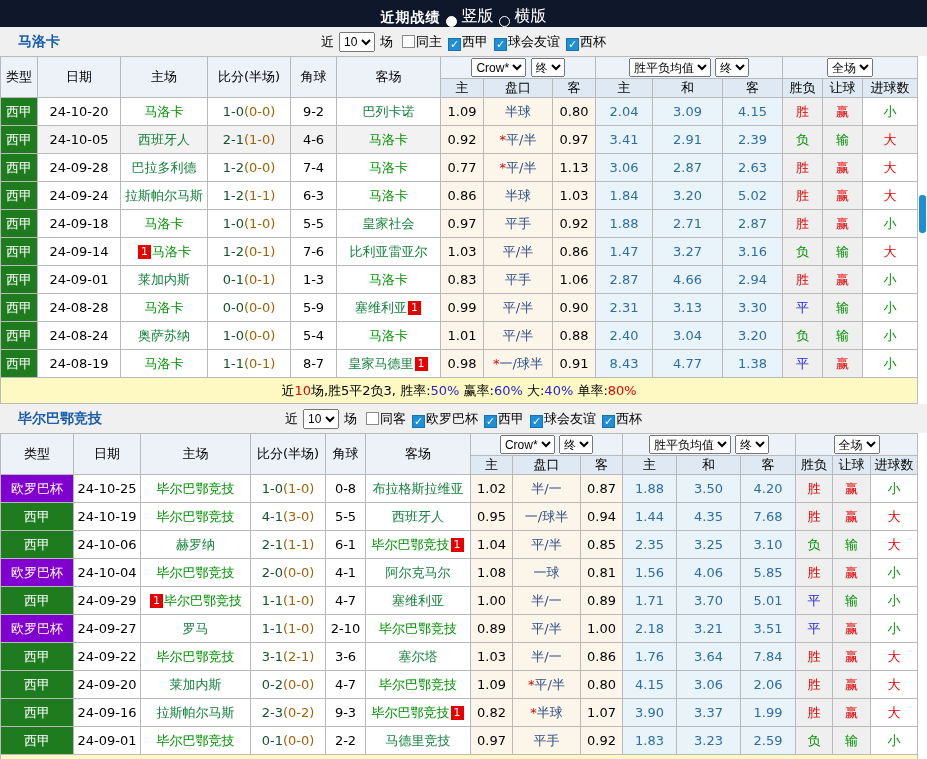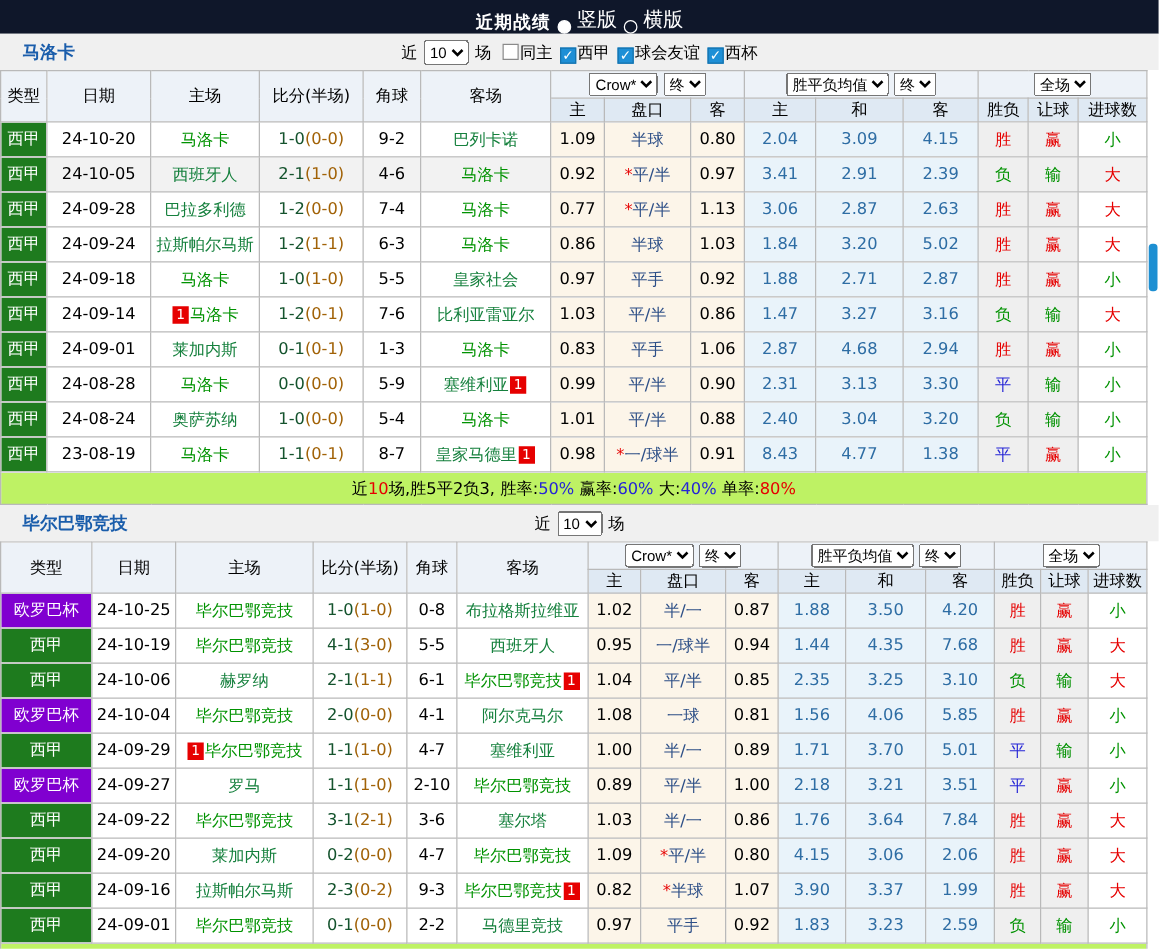--- a/index.html
+++ b/index.html
@@ -60,21 +60,21 @@
     line-height:14px; padding:0 3px; margin:0 1px; vertical-align:1px;
   }
   .sc { color:#14532d; }
   .hf { color:#a16207; }
   .hc { color:#2d4f87; }
   .star { color:#e60000; }
   .r { color:#e60000; }
   .g { color:#009200; }
   .b { color:#2525d6; }
   tr.hl td.plain { background:#f2f2f2; }
-  tr.summary td { height:26px; font-size:13px; background:#bef264; }
+  tr.summary td { height:26px; font-size:13px; background:#fef9c3; }
   .ck { color:#000; } .cr { color:#e60000; } .cbl { color:#2525d6; }
   
   .scroll-thumb {
     position:absolute; right:1px; top:195px; width:7px; height:38px;
     background:#1d8fd2; border-radius:3px;
   }
 </style>
 </head>
 <body>
 
@@ -267,21 +267,21 @@
         </td>
         <td class="plain">24-09-01</td>
         <td class="plain"><span class="tm">莱加内斯</span></td>
         <td class="plain"><span class="sc">0-1</span><span class="hf">(0-1)</span></td>
         <td class="plain">1-3</td>
         <td class="plain"><span class="tm green">马洛卡</span></td>
         <td class="c-cream">0.83</td>
         <td class="c-cream"><span class="hc">平手</span></td>
         <td class="c-cream">1.06</td>
         <td class="c-azure">2.87</td>
-        <td class="c-azure">4.68</td>
+        <td class="c-azure">4.66</td>
         <td class="c-azure">2.94</td>
         <td class="c-gray r">胜</td>
         <td class="c-gray r">赢</td>
         <td class="plain g">小</td>
       </tr>
       <tr>
         <td class="league">
           <span class="lg lg-g">西甲</span>
         </td>
         <td class="plain">24-08-28</td>
@@ -315,21 +315,21 @@
         <td class="c-azure">3.04</td>
         <td class="c-azure">3.20</td>
         <td class="c-gray g">负</td>
         <td class="c-gray g">输</td>
         <td class="plain g">小</td>
       </tr>
       <tr>
         <td class="league">
           <span class="lg lg-g">西甲</span>
         </td>
-        <td class="plain">23-08-19</td>
+        <td class="plain">24-08-19</td>
         <td class="plain"><span class="tm green">马洛卡</span></td>
         <td class="plain"><span class="sc">1-1</span><span class="hf">(0-1)</span></td>
         <td class="plain">8-7</td>
         <td class="plain"><span class="tm">皇家马德里</span><span class="badge1">1</span></td>
         <td class="c-cream">0.98</td>
         <td class="c-cream"><span class="star">*</span><span class="hc">一/球半</span></td>
         <td class="c-cream">0.91</td>
         <td class="c-azure">8.43</td>
         <td class="c-azure">4.77</td>
         <td class="c-azure">1.38</td>
@@ -342,20 +342,21 @@
       </tr>
     </tbody>
 </table>
 
 <div class="section-bar">
   <span class="team-name">毕尔巴鄂竞技</span>
   <div class="filterbar">
     <span>近</span>
     <select><option>10</option></select>
     <span>场</span>
+    <span class="cb-slot"><span class="cb off"></span><span>同客</span><span class="cb on">✓</span><span>欧罗巴杯</span><span class="cb on">✓</span><span>西甲</span><span class="cb on">✓</span><span>球会友谊</span><span class="cb on">✓</span><span>西杯</span></span>
   </div>
 </div>
 
 <table>
   <colgroup>
     <col style="width:73px">
       <col style="width:67px">
       <col style="width:110px">
       <col style="width:75px">
     <col style="width:40px">

